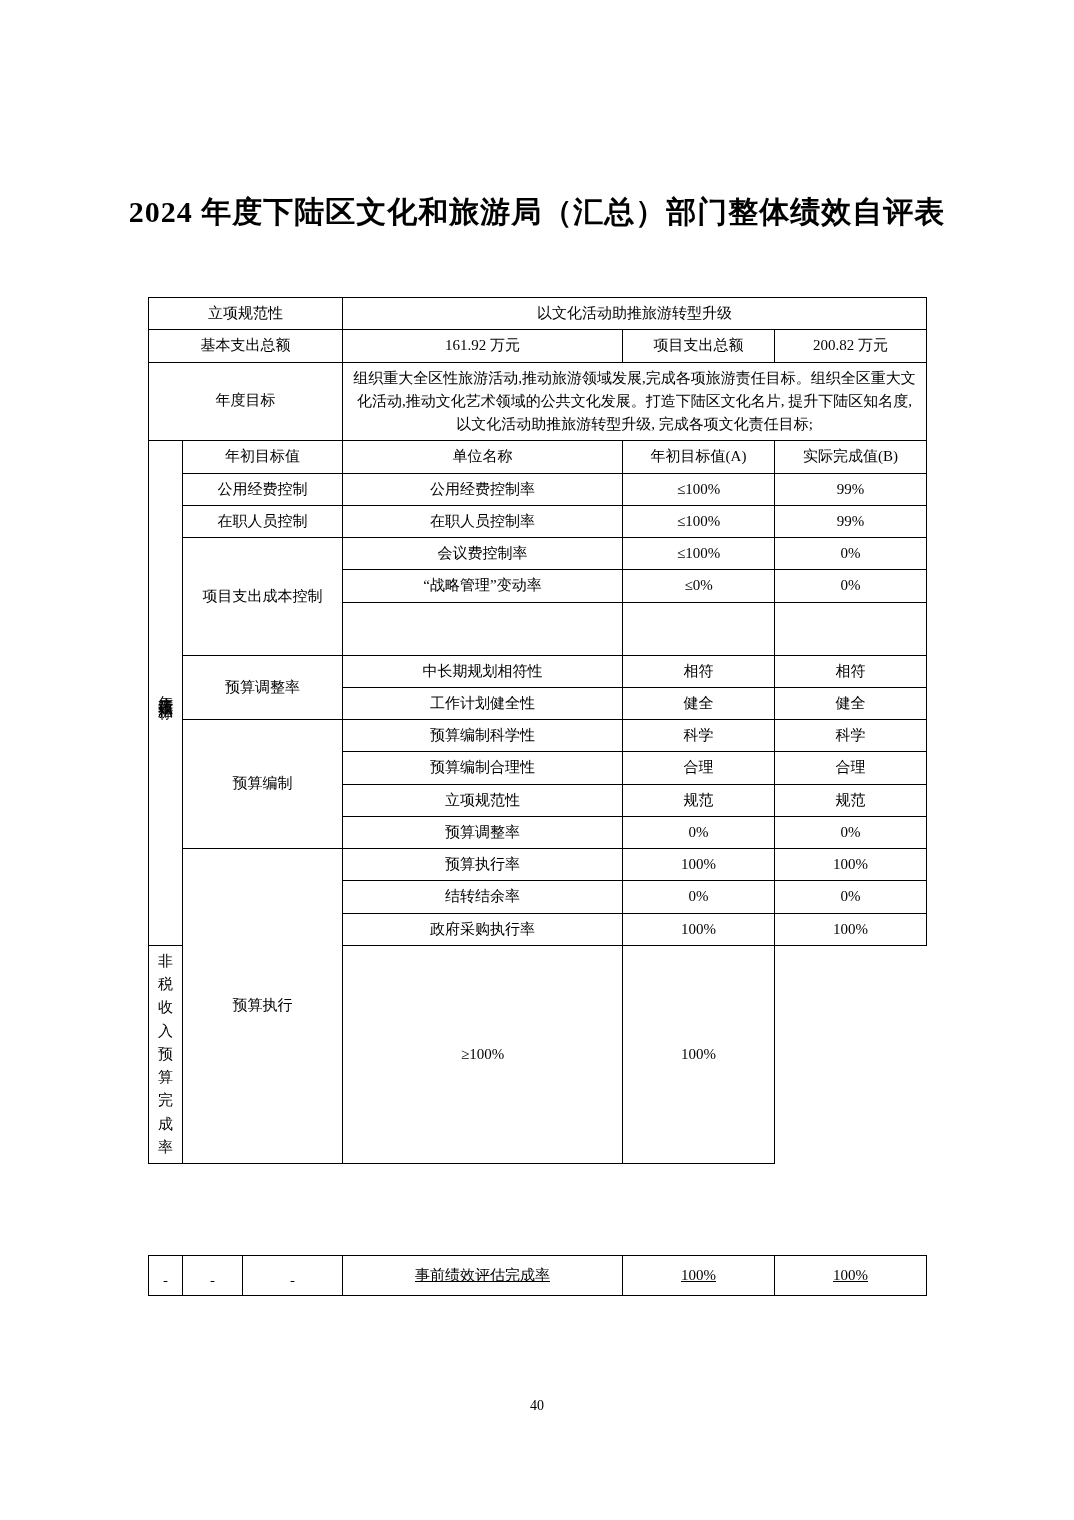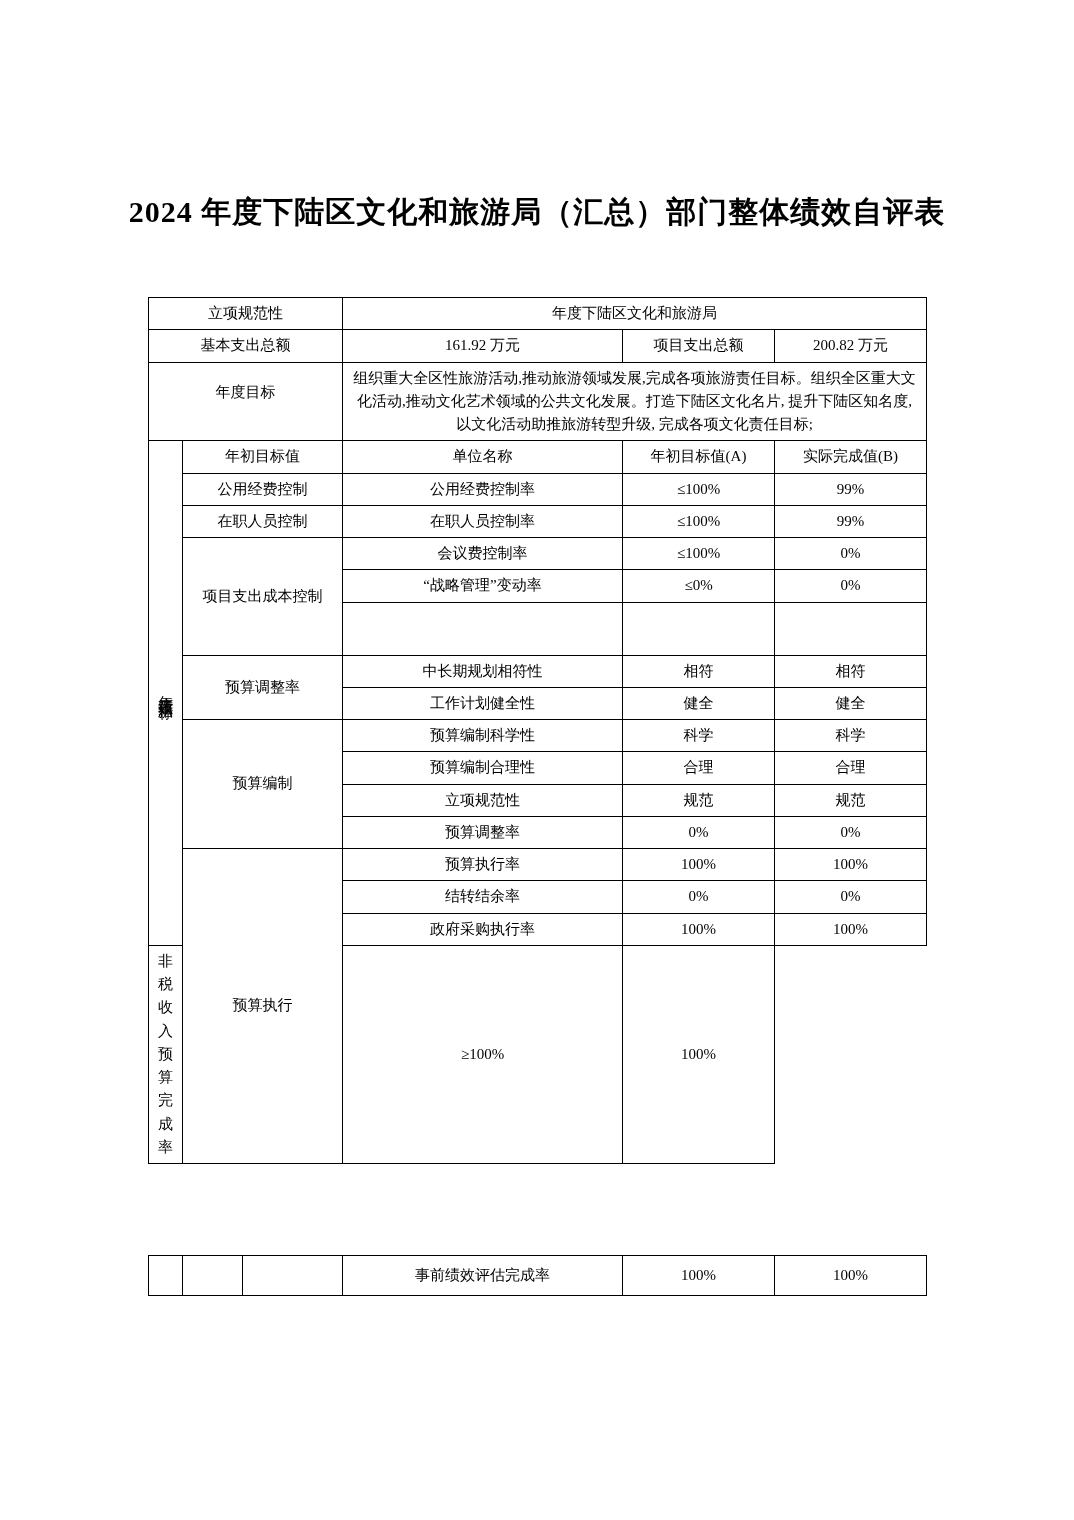--- a/index.html
+++ b/index.html
@@ -39,20 +39,21 @@
     border-collapse: collapse;
     table-layout: fixed;
   }
   table.cont {
     position: absolute;
     left: 148px;
     top: 1255px;
     width: 778px;
     border-collapse: collapse;
     table-layout: fixed;
+    text-decoration: underline;
   }
   table.main td, table.cont td {
     border: 1px solid #000000;
     font-size: 15px;
     text-align: center;
     vertical-align: middle;
     padding: 4px 5px;
     line-height: 1.55;
     font-family: "Liberation Serif", serif;
   }
@@ -108,30 +109,30 @@
       <col style="width:34px">
       <col style="width:60px">
       <col style="width:100px">
       <col style="width:280px">
       <col style="width:152px">
       <col style="width:152px">
     </colgroup>
     <tbody>
       <tr>
         <td class="label" colspan="3">立项规范性</td>
-        <td colspan="3">年度下陆区文化和旅游局</td>
+        <td colspan="3">以文化活动助推旅游转型升级</td>
       </tr>
       <tr>
         <td class="label" colspan="3">基本支出总额</td>
         <td>161.92 万元</td>
         <td>项目支出总额</td>
         <td>200.82 万元</td>
       </tr>
       <tr>
-        <td class="label" colspan="3" style="vertical-align:top; padding-top:18px;text-align:center;">年度目标</td>
+        <td class="label" colspan="3" style="vertical-align:top; padding-top:26px;text-align:center;">年度目标</td>
         <td class="goal-text" colspan="3">组织重大全区性旅游活动,推动旅游领域发展,完成各项旅游责任目标。组织全区重大文化活动,推动文化艺术领域的公共文化发展。打造下陆区文化名片, 提升下陆区知名度, 以文化活动助推旅游转型升级, 完成各项文化责任目标;</td>
       </tr>
 
       <tr>
         <td class="vert" rowspan="15">
           <span class="vert-inner">年度绩效指标</span>
         </td>
         <td class="hdr" colspan="2">年初目标值</td>
         <td class="hdr">单位名称</td>
         <td class="hdr">年初目标值(A)</td>
@@ -241,14 +242,15 @@
         <td>&nbsp;</td>
         <td>&nbsp;</td>
         <td>&nbsp;</td>
         <td style="line-height:1.5; padding:8px 30px;">事前绩效评估完成率</td>
         <td>100%</td>
         <td>100%</td>
       </tr>
     </tbody>
   </table>
 
+  <div class="page-num">40</div>
 
 </div>
 
 </body></html>

